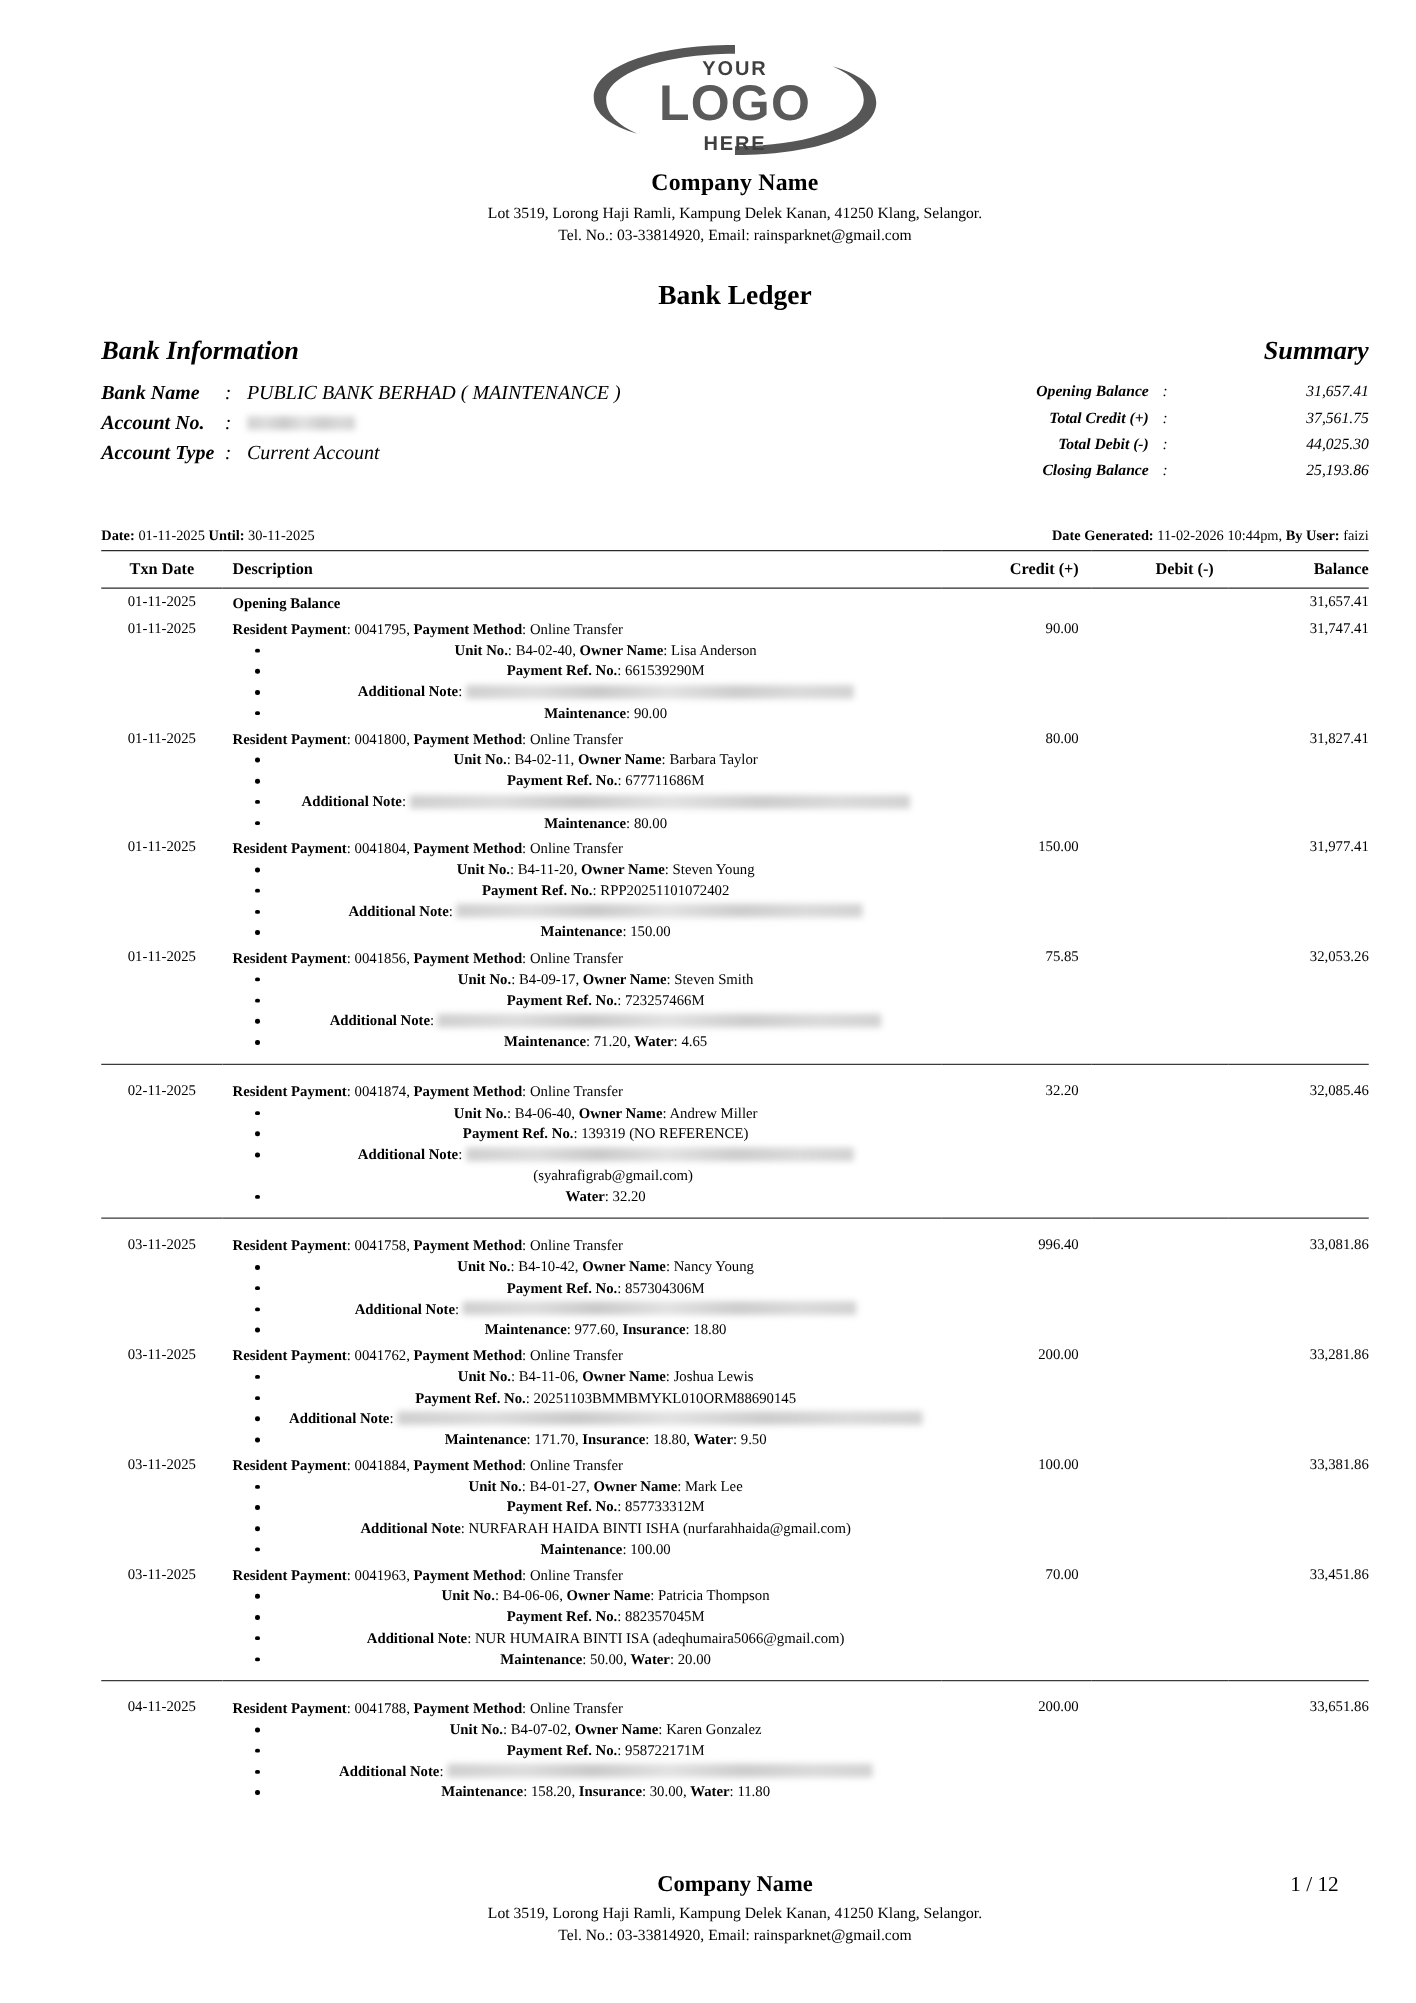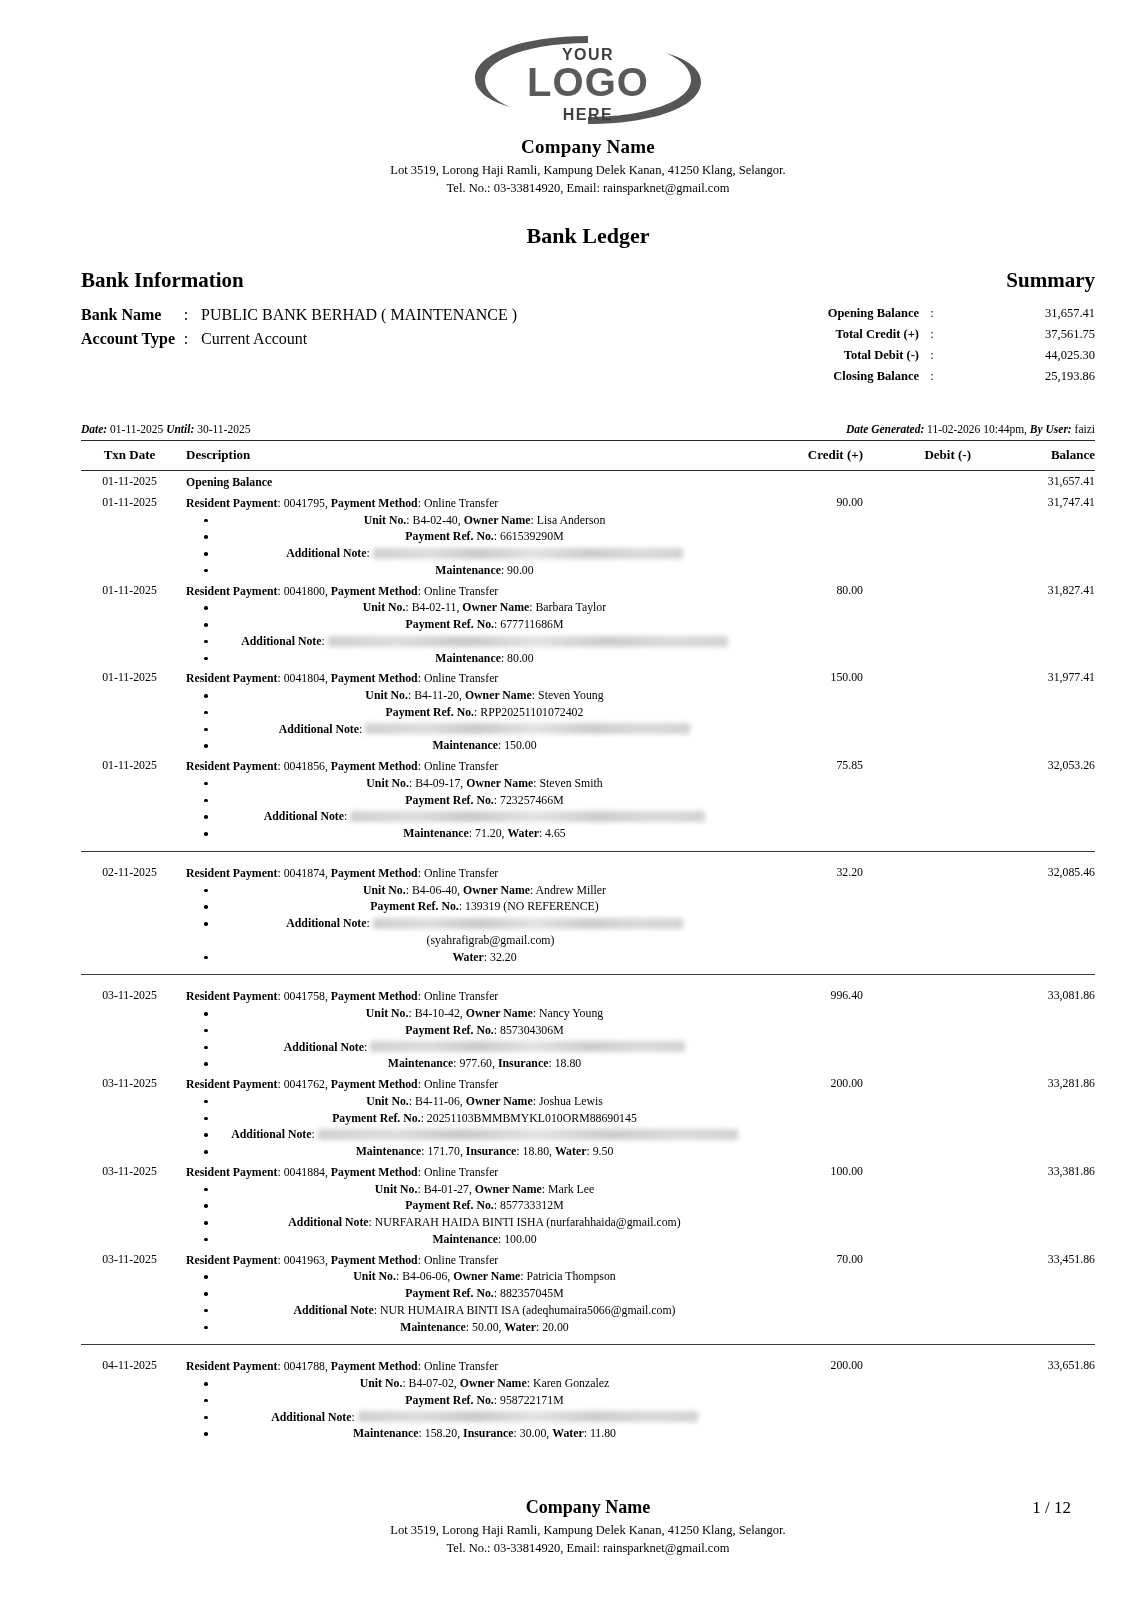--- a/index.html
+++ b/index.html
@@ -21,21 +21,21 @@
 
   
   .company-block { text-align:center; margin-top:4px; }
   .company-name { font-size:19px; font-weight:bold; letter-spacing:.2px; }
   .company-addr { font-size:12.5px; margin-top:5px; }
   .company-tel { font-size:12.5px; margin-top:3px; }
 
   .doc-title { text-align:center; font-size:22px; font-weight:bold; margin-top:27px; }
 
   
-  .info-row { display:flex; justify-content:space-between; margin-top:19px; align-items:flex-start; }
+  .info-row { display:flex; justify-content:space-between; margin-top:19px; align-items:flex-start;font-style:italic; }
   .bank-info { width:58%; }
   .summary { width:40%; }
   .sec-head { font-size:21px; font-weight:bold; margin-bottom:10px; }
   .summary .sec-head { text-align:right; }
 
   table.kv { border-collapse:collapse; font-size:16px; }
   table.kv td { padding:3px 0; vertical-align:top; }
   .kv .k { font-weight:bold; white-space:nowrap; }
   .kv .c { width:22px; text-align:center; }
   .kv .v { padding-left:4px; }
@@ -47,21 +47,21 @@
   .sum-tbl .v { text-align:right; width:150px; }
 
   .redact {
     display:inline-block; height:11px; border-radius:1px;
     background:linear-gradient(90deg,#cfcfcf 0%,#dddddd 18%,#c9c9c9 34%,#e2e2e2 52%,#cccccc 70%,#dadada 86%,#d2d2d2 100%);
     filter:blur(2.6px); vertical-align:middle; position:relative; top:-1px;
   }
 
   
   .meta-line { display:flex; justify-content:space-between; font-size:11.5px; margin-top:36px; }
-  .meta-line b { font-weight:bold;font-style:italic; }
+  .meta-line b { font-weight:bold; }
 
   
   .ledger { width:100%; border-collapse:collapse; font-size:11.8px; margin-top:5px; }
   .ledger thead th {
     font-weight:bold; font-size:13px; padding:6px 0 7px 0;
     border-top:1.6px solid #2a2a2a; border-bottom:1.2px solid #2a2a2a;
   }
   .ledger thead th.c-date  { width:97px;  text-align:center; }
   .ledger thead th.c-desc  { text-align:left; padding-left:8px; }
   .ledger thead th.c-cr    { width:120px; text-align:right; padding-right:10px; }
@@ -127,20 +127,25 @@
   <div class="info-row">
 
     <div class="bank-info">
       <div class="sec-head">Bank Information</div>
       <table class="kv">
         <tbody>
           <tr>
             <td class="k">Bank Name</td>
             <td class="c">:</td>
             <td class="v">PUBLIC BANK BERHAD ( MAINTENANCE )</td>
+          </tr>
+          <tr>
+            <td class="k">Account No.</td>
+            <td class="c">:</td>
+            <td class="v"><span class="redact" style="width:86px"></span></td>
           </tr>
           <tr>
             <td class="k">Account Type</td>
             <td class="c">:</td>
             <td class="v">Current Account</td>
           </tr>
         </tbody>
       </table>
     </div>
 

